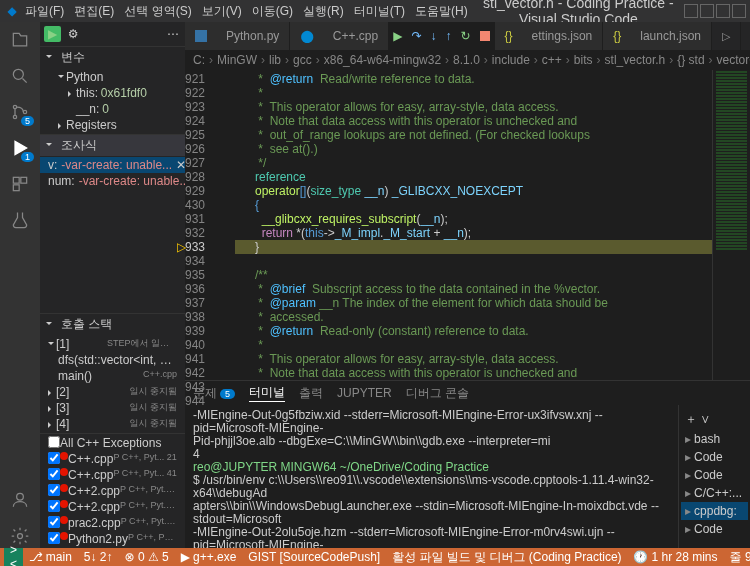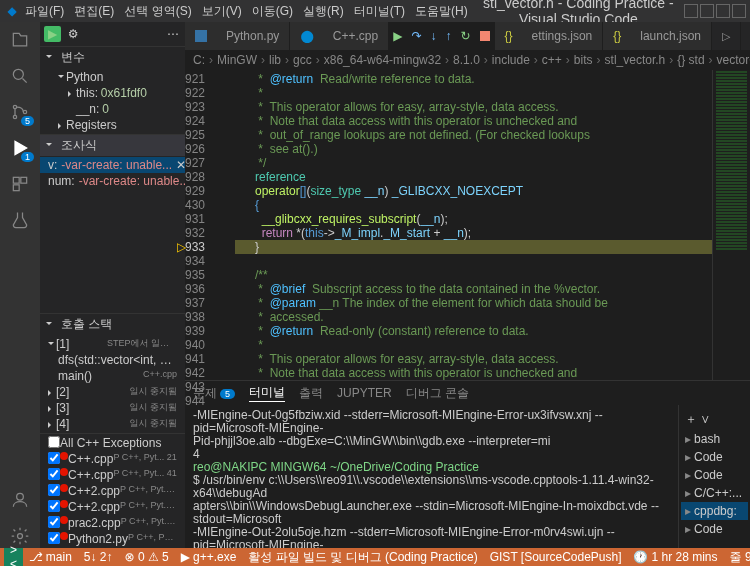--- a/index.html
+++ b/index.html
@@ -437,21 +437,21 @@
         <span class="termtab">출력</span>
         <span class="termtab">JUPYTER</span>
         <span class="termtab">디버그 콘솔</span>
       </div>
       <div class="termwrap">
         <div class="termbody" id="term">
             <div>-MIEngine-Out-0g5fbziw.xid --stderr=Microsoft-MIEngine-Error-ux3ifvsw.xnj --pid=Microsoft-MIEngine-</div>
             <div>Pid-phjjl3oe.alb --dbgExe=C:\\MinGW\\bin\\gdb.exe --interpreter=mi</div>
             <div>4</div>
             <div></div>
-            <div><span class="prompt">reo@NAKIPC MINGW64 ~/OneDrive/Coding Practice</span></div>
+            <div><span class="prompt">reo@JUPYTER MINGW64 ~/OneDrive/Coding Practice</span></div>
             <div><span style="color:#ccc">$</span> /usr/bin/env c:\\Users\\reo91\\.vscode\\extensions\\ms-vscode.cpptools-1.11.4-win32-x64\\debugAd</div>
             <div>apters\\bin\\WindowsDebugLauncher.exe --stdin=Microsoft-MIEngine-In-moixdbct.vde --stdout=Microsoft</div>
             <div>-MIEngine-Out-2olu5oje.hzm --stderr=Microsoft-MIEngine-Error-m0rv4swi.ujn --pid=Microsoft-MIEngine-</div>
           </div>
         <div class="termlist" id="shells">
           <div>＋ ∨</div>
         <div><span style="color:#888">▸</span> bash</div>
             <div><span style="color:#888">▸</span> Code</div>
             <div><span style="color:#888">▸</span> Code</div>
             <div><span style="color:#888">▸</span> C/C++:...</div>
@@ -462,20 +462,20 @@
     </div>
   </div>
 </div>
 
 <div class="statusbar">
   <span class="sbremote">&gt;&lt;</span>
   <span class="sbitem">⎇ <span>main</span></span>
   <span class="sbitem">5↓ 2↑</span>
   <span class="sbitem">⊗ 0  ⚠ 5</span>
   <span class="sbitem">▶ <span>g++.exe</span></span>
+  <span class="sbitem">GIST [SourceCodePush]</span>
   <span class="sbitem">활성 파일 빌드 및 디버그 (Coding Practice)</span>
-  <span class="sbitem">GIST [SourceCodePush]</span>
   <span class="sbitem">🕐 <span>1 hr 28 mins</span></span>
   <span class="sbright">
     <span class="sbitem">줄 933, 열 1</span>
 
   </span>
 </div>
 
 </body></html>

